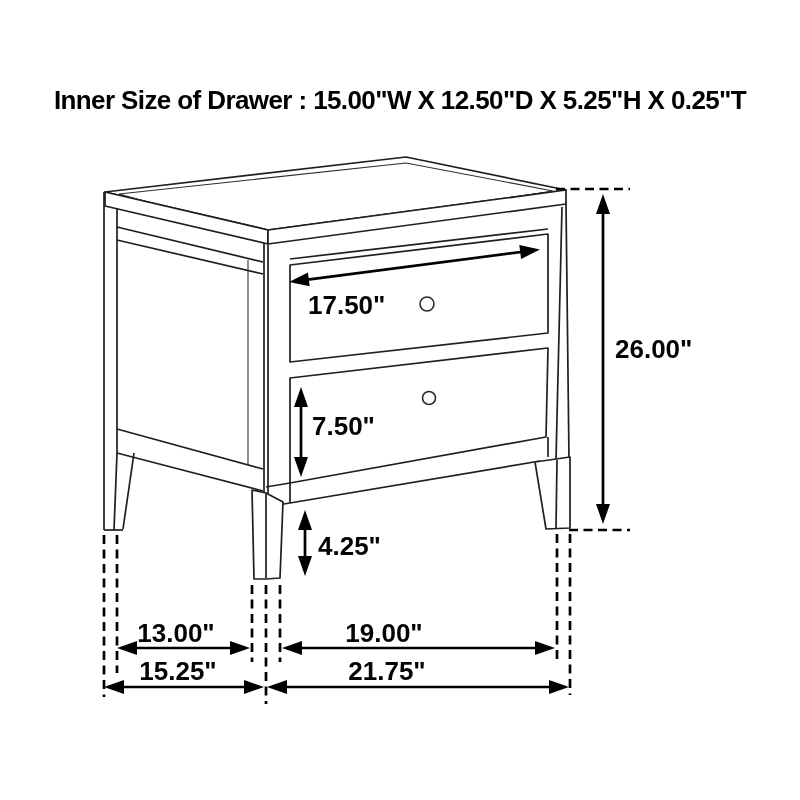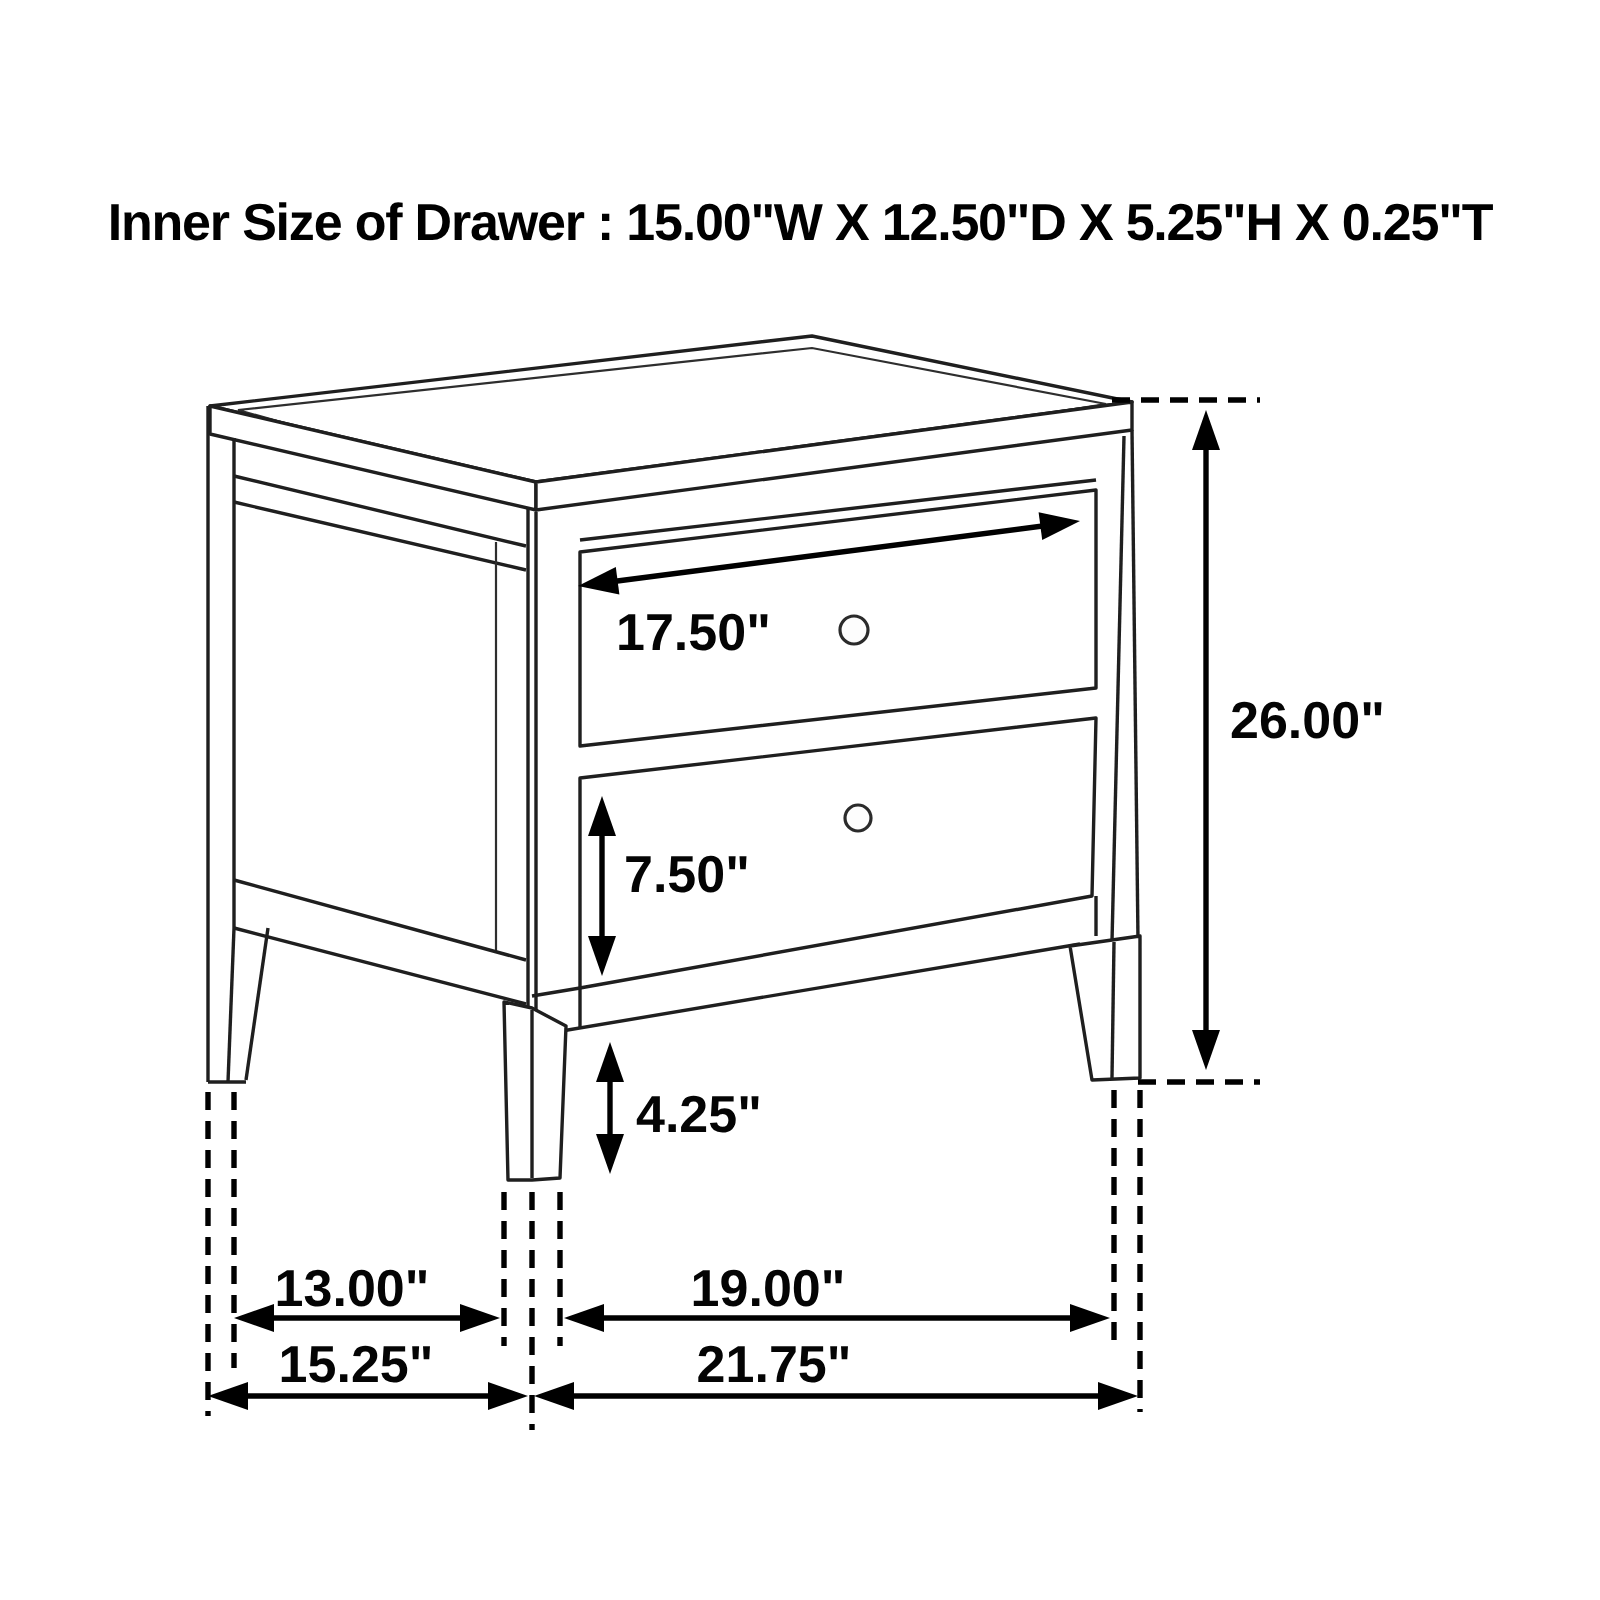--- a/index.html
+++ b/index.html
@@ -1,18 +1,18 @@
 <!DOCTYPE html>
 <html><head>
 <meta charset="utf-8">
 <style>
   html,body{margin:0;padding:0;background:#ffffff;}
   body{width:800px;height:800px;position:relative;overflow:hidden;
        font-family:"Liberation Sans", sans-serif;}
-  .stage{position:absolute;left:0;top:12px;width:800px;height:668px;}
+  .stage{position:absolute;left:0;top:1px;width:800px;height:668px;}
   .page-title{position:absolute;left:0;top:84px;width:800px;text-align:center;
       font-size:26px;font-weight:bold;color:#000;letter-spacing:-0.6px;white-space:nowrap;}
   svg{position:absolute;left:0;top:0;}
   .ln{fill:none;stroke:#1f1f1f;stroke-width:1.7;stroke-linejoin:round;stroke-linecap:butt;}
   .lnf{fill:#ffffff;stroke:#1f1f1f;stroke-width:1.7;stroke-linejoin:round;}
   .thin{fill:none;stroke:#2e2e2e;stroke-width:1.1;}
   .dim{fill:none;stroke:#000000;stroke-width:2.7;}
   .dash{fill:none;stroke:#000000;stroke-width:2.7;stroke-dasharray:9 5.5;}
   .ah{fill:#000000;stroke:none;}
   .dlab{font-family:"Liberation Sans", sans-serif;font-size:26px;font-weight:bold;fill:#040404;}

